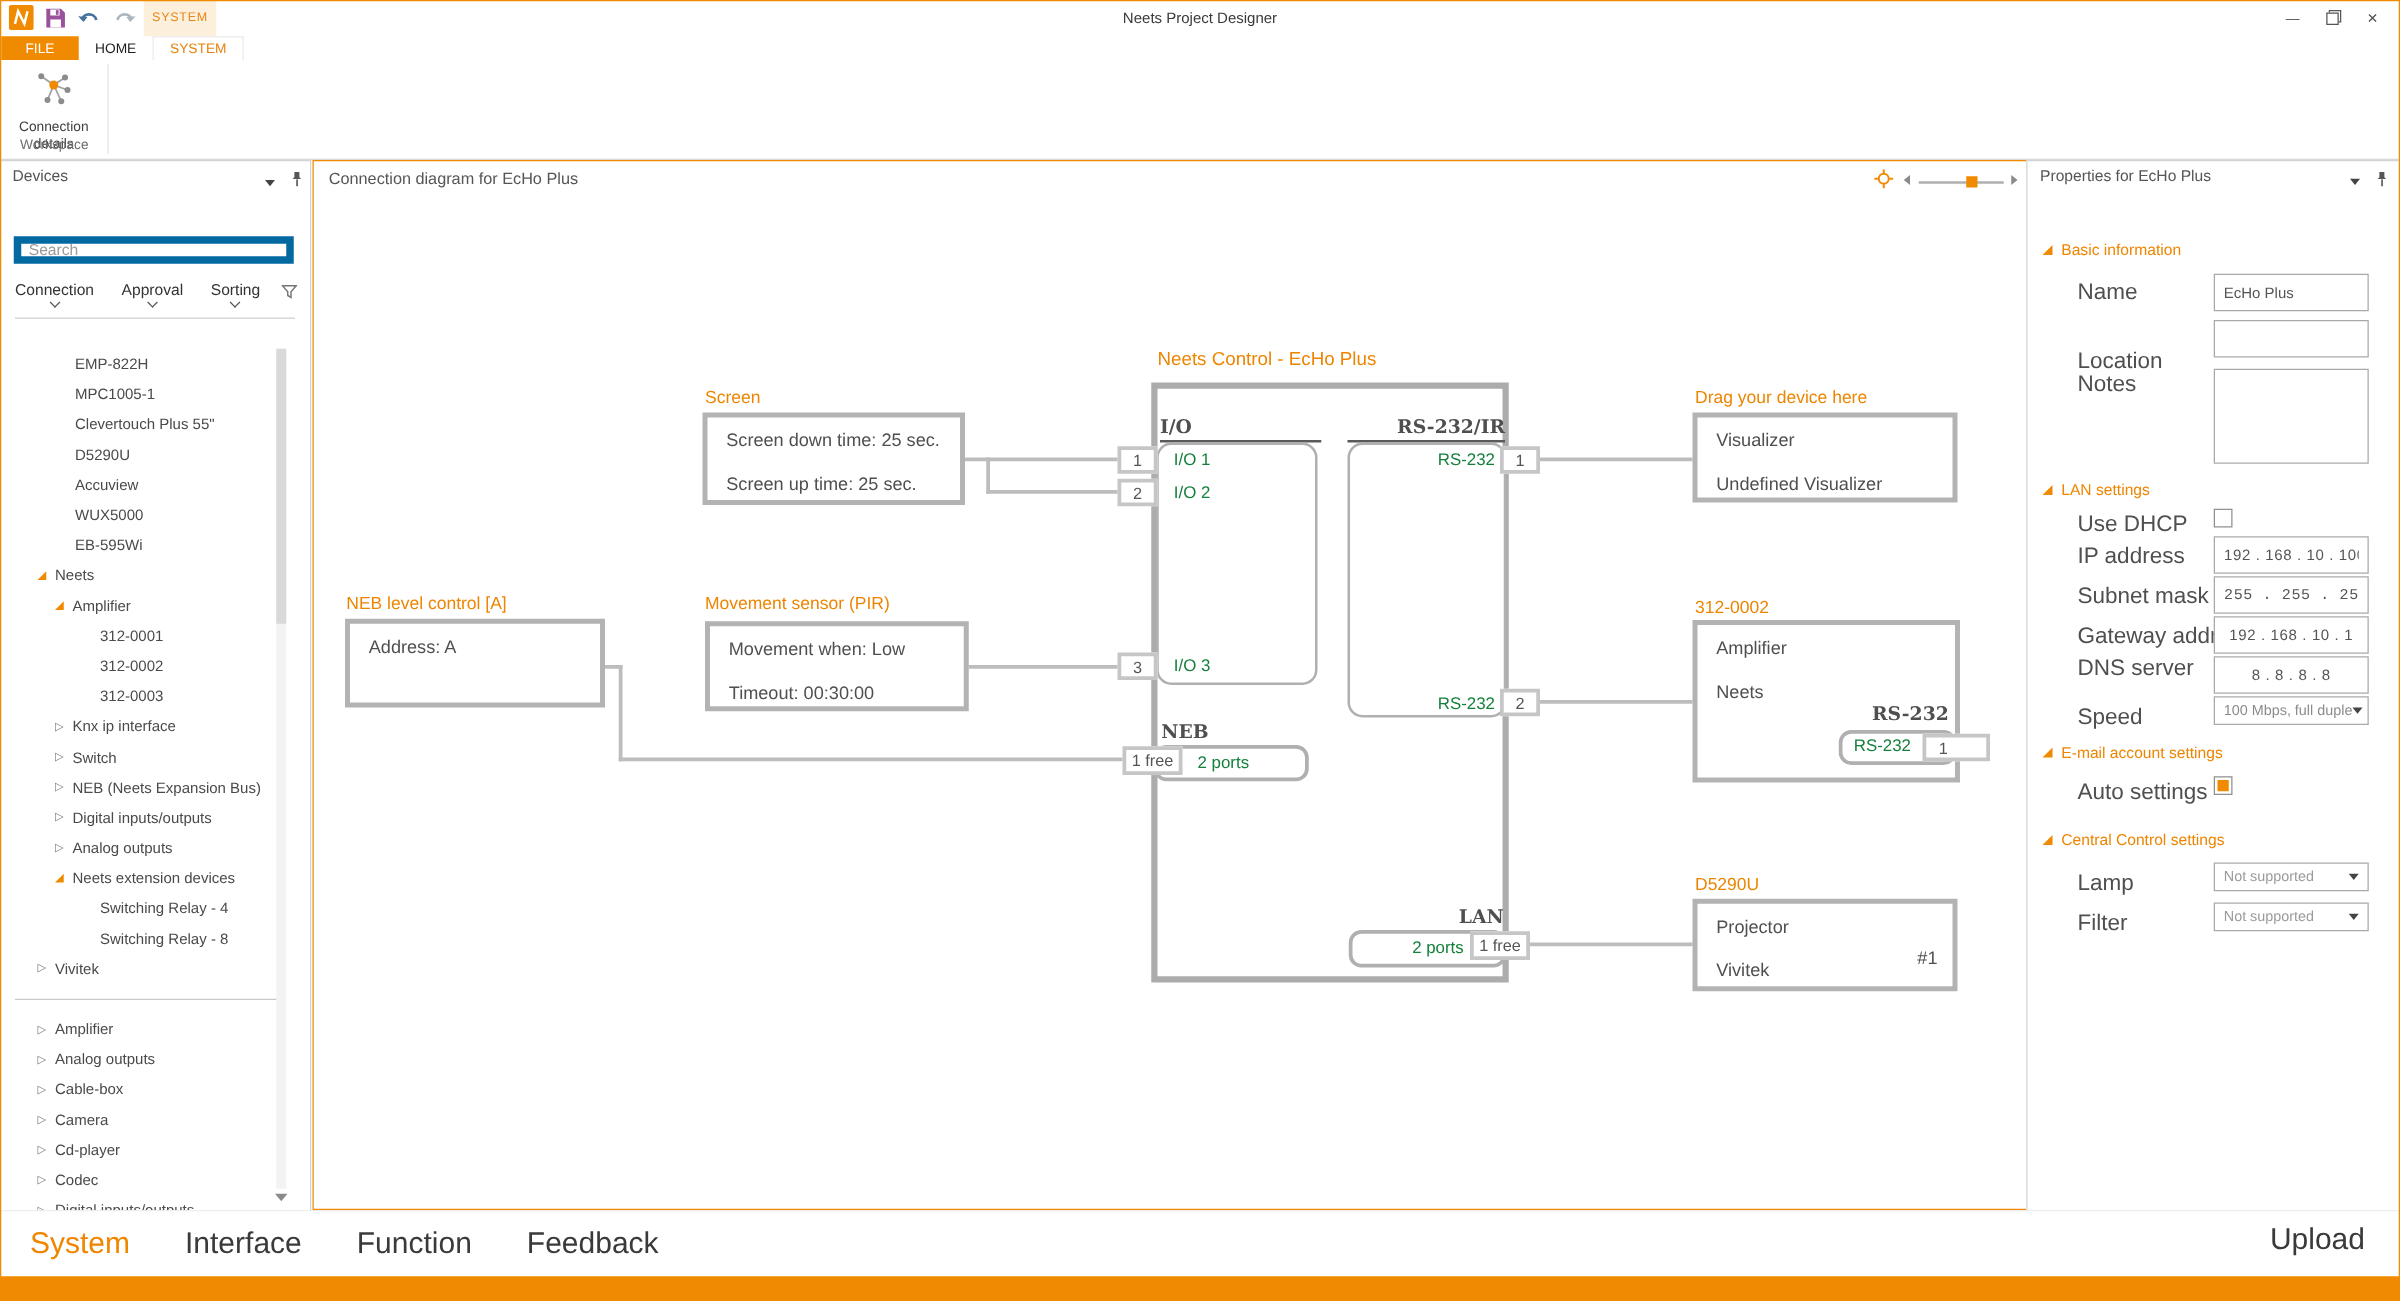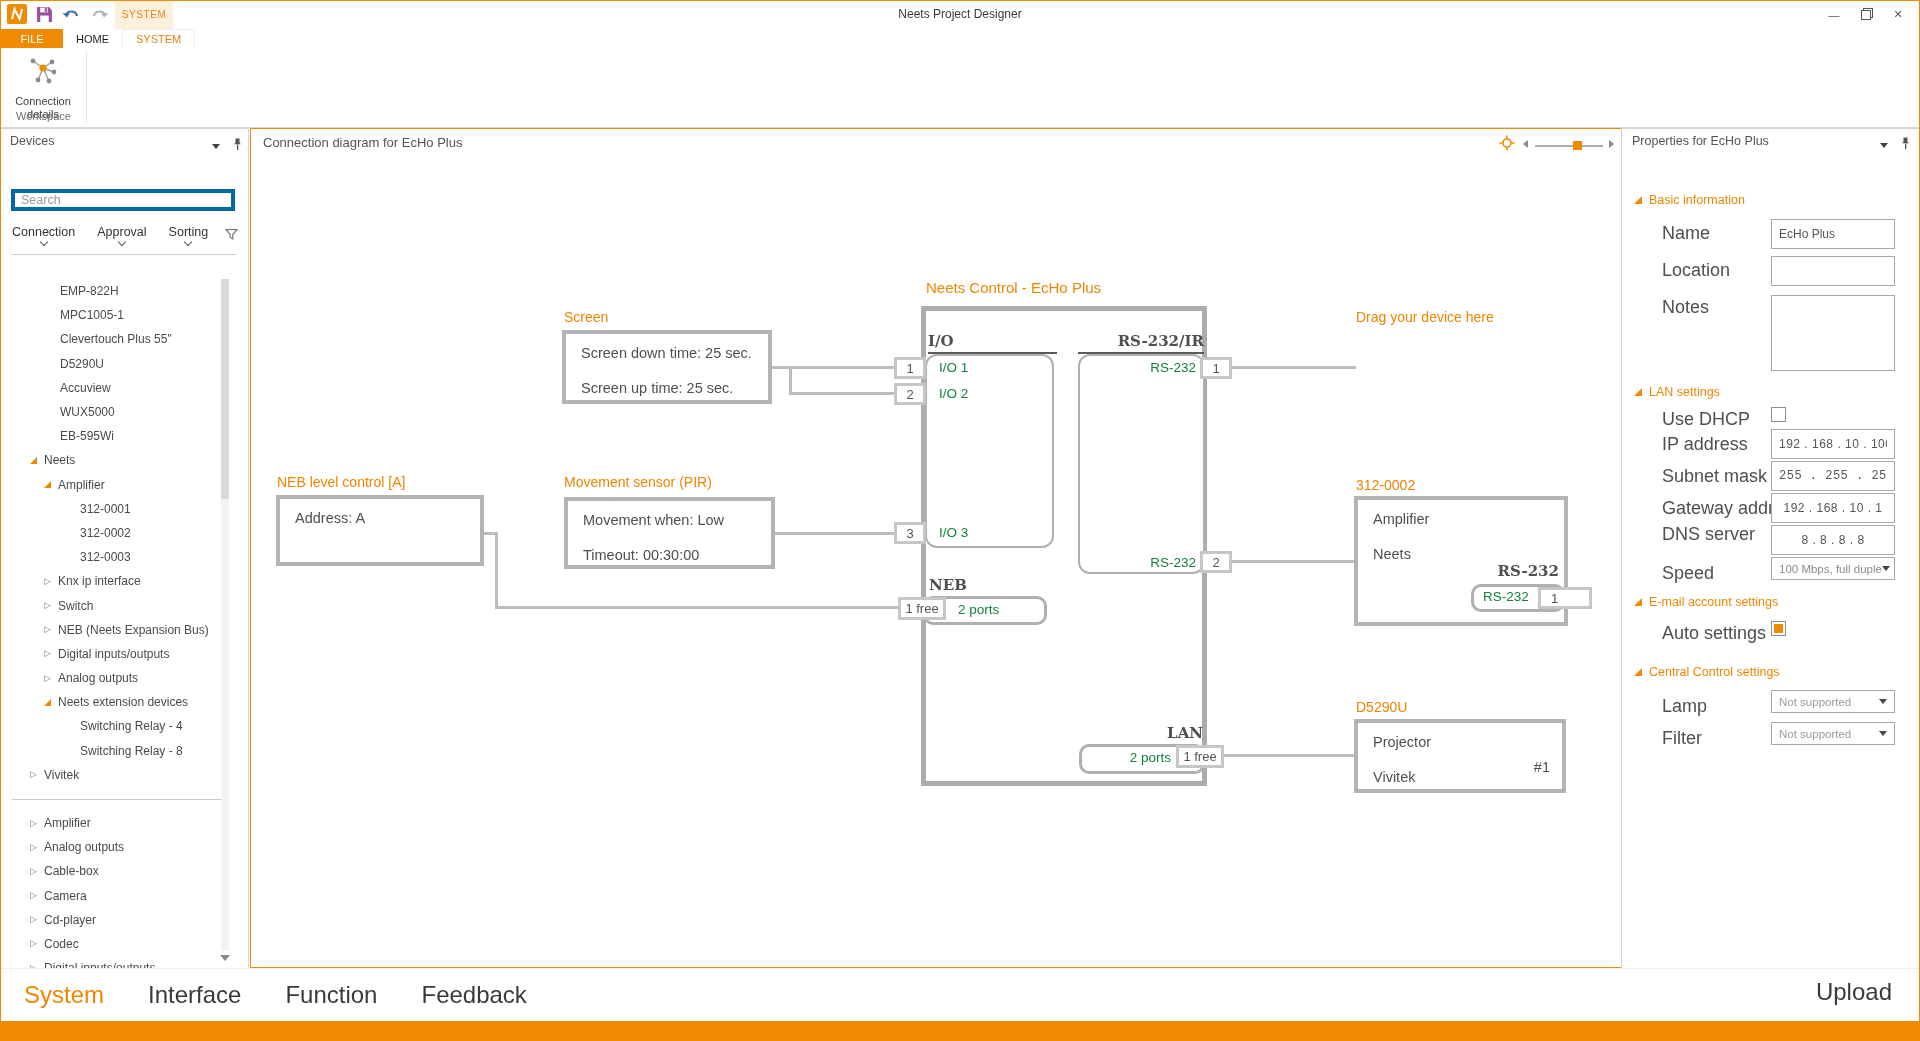--- a/index.html
+++ b/index.html
@@ -31,21 +31,21 @@
   .rbtn .txt{font-size:11px;color:#3f3f3f;line-height:13px;text-align:center;margin-top:5px}
   .rgroup-label{position:absolute;left:0;top:62px;width:85px;text-align:center;font-size:11px;color:#6e6e6e}
   .rsep{position:absolute;left:85px;top:3px;width:1px;height:72px;background:#E4E4E4}
 
   
   .devices{position:absolute;left:0;top:128px;width:249px;height:840px;background:#fff;
            border-right:1px solid #D4D4D4;border-top:1px solid #D4D4D4;overflow:hidden}
   .panel-head{position:absolute;left:10px;top:5px;font-size:12.5px;color:#555}
   .panel-tools{position:absolute;top:8px;display:flex;gap:13px;align-items:center}
   .tri-down{width:0;height:0;border-left:4px solid transparent;border-right:4px solid transparent;border-top:5px solid #444}
-  .searchbox{position:absolute;left:11px;top:60px;width:224px;height:22px;border:4px solid #0369a1;
+  .searchbox{position:absolute;left:11px;top:60px;width:224px;height:22px;border:6px solid #0369a1;
              font-family:"Liberation Sans",sans-serif;font-size:12.5px;color:#7f1d1d;padding:0 6px;background:#fff}
   .searchbox::placeholder{color:#9b9b9b}
   .filters{position:absolute;left:12px;top:96px;display:flex;gap:22px}
   .filt{display:flex;flex-direction:column;align-items:center;font-size:12.5px;color:#333}
   .chev{width:6px;height:6px;border-right:1.5px solid #555;border-bottom:1.5px solid #555;transform:rotate(45deg);margin-top:0px}
   .filt-divider{position:absolute;left:12px;top:125px;width:224px;border-top:1px solid #CFCFCF}
   .tree{position:absolute;left:0;top:150px;width:249px}
   .trow{height:24.2px;display:flex;align-items:center;font-size:12px;color:#4a4a4a;position:relative}
   .trow.flat{padding-left:46px}
   .trow.l1{padding-left:30px}
@@ -430,20 +430,24 @@
   <div class="round small" style="left:672px;top:467px;width:124px;height:29px"></div>
   <div class="ptxt" style="left:707px;top:473px">2 ports</div>
   <div class="ptag" style="left:647px;top:468px;width:48px;height:23px">1 free</div>
 
   <div class="sect-h" style="left:828px;top:595px;width:124px;text-align:right">LAN</div>
   <div class="round small" style="left:828px;top:615px;width:126px;height:30px"></div>
   <div class="ptxt" style="left:828px;top:621px;width:92px;text-align:right">2 ports</div>
   <div class="ptag" style="left:925px;top:616px;width:48px;height:23px">1 free</div>
 
   <div class="olabel" style="left:1105px;top:180px">Drag your device here</div>
+  <div class="dbox" style="left:1103px;top:201px;width:212px;height:72px">
+    <div class="l">Visualizer</div>
+    <div class="l">Undefined Visualizer</div>
+  </div>
 
   <div class="olabel" style="left:1105px;top:348px">312-0002</div>
   <div class="dbox" style="left:1103px;top:367px;width:214px;height:130px">
     <div class="l">Amplifier</div>
     <div class="l">Neets</div>
   </div>
   <div class="sect-h" style="left:1220px;top:433px;width:88px;text-align:right">RS-232</div>
   <div class="round small" style="left:1220px;top:455px;width:94px;height:28px"></div>
   <div class="ptxt" style="left:1232px;top:460px">RS-232</div>
   <div class="ptag" style="left:1287px;top:458px;width:54px;height:22px;justify-content:flex-start;padding-left:10px">1</div>
@@ -467,21 +471,21 @@
         </svg>
     </span>
   </div>
 
   <div class="psec" style="top:64px">
     <span class="tri"></span>
     <span>Basic information</span>
   </div>
   <span class="plabel" style="top:94px">Name</span>
   <input class="pinput" style="top: 90px;" value="EcHo Plus">
-  <span class="plabel" style="top:131px">Location</span>
+  <span class="plabel" style="top:149px">Location</span>
   <input class="pinput" style="top: 127px;" value="">
   <span class="plabel" style="top:168px">Notes</span>
   <div class="parea" style="top:166px"></div>
 
   <div class="psec" style="top:256px">
     <span class="tri"></span>
     <span>LAN settings</span>
   </div>
   <span class="plabel" style="top:280px">Use DHCP</span>
   <span class="pcheck" style="top:278px"></span>

